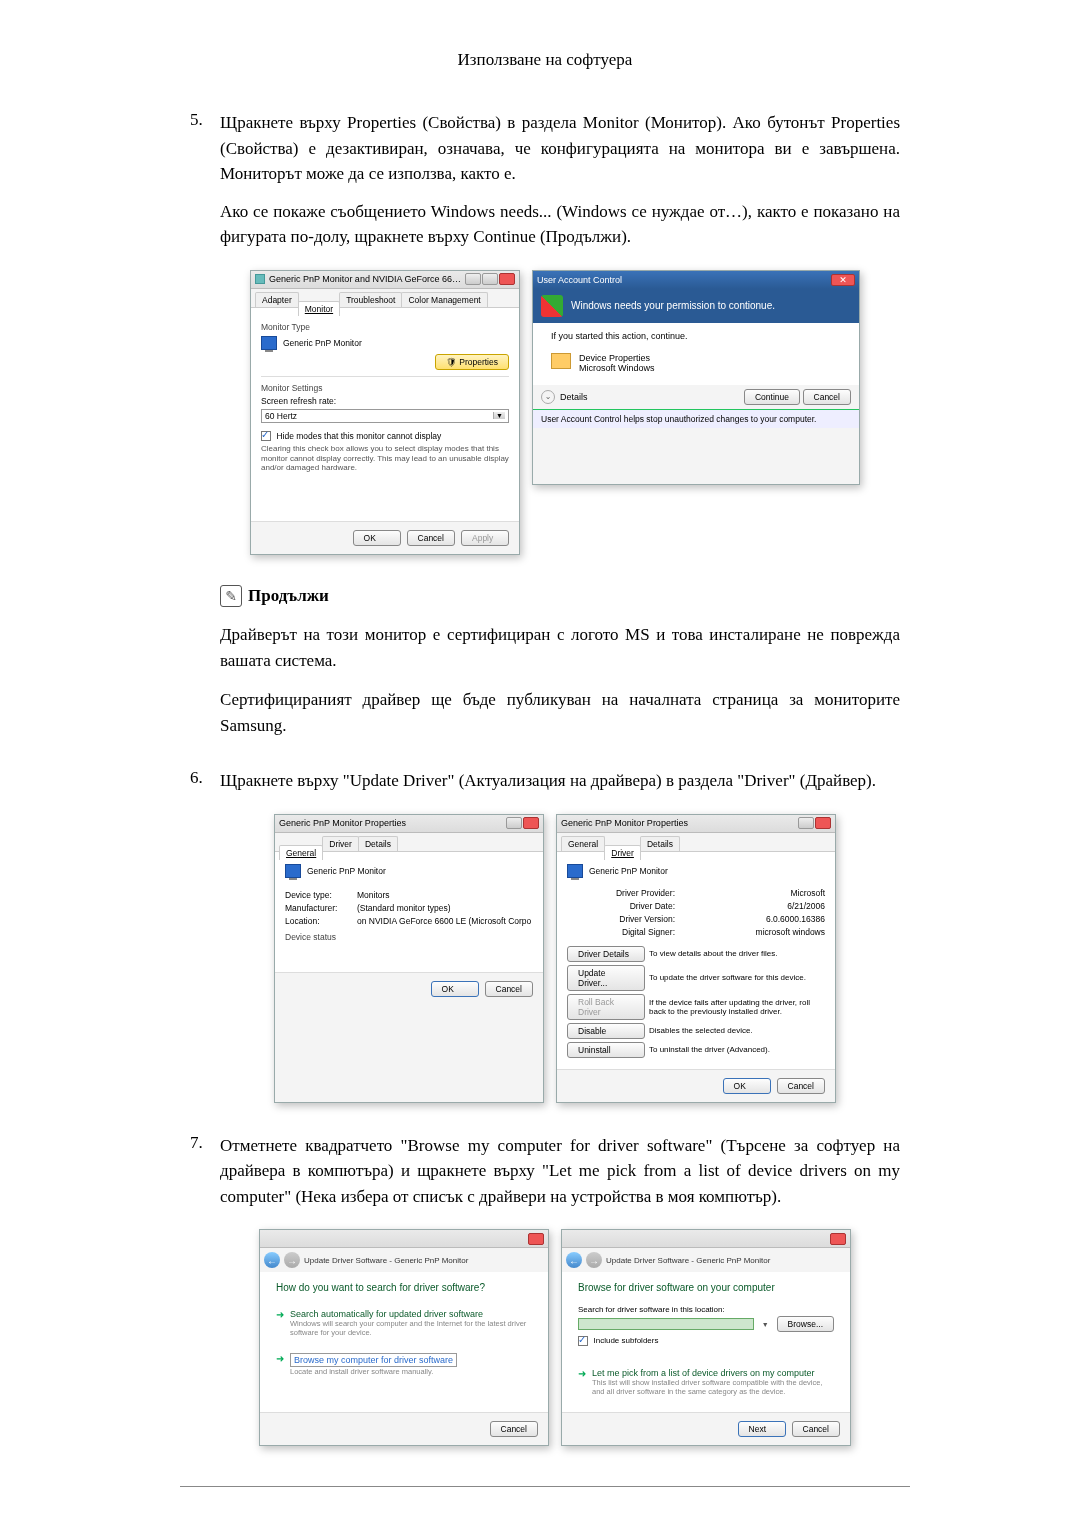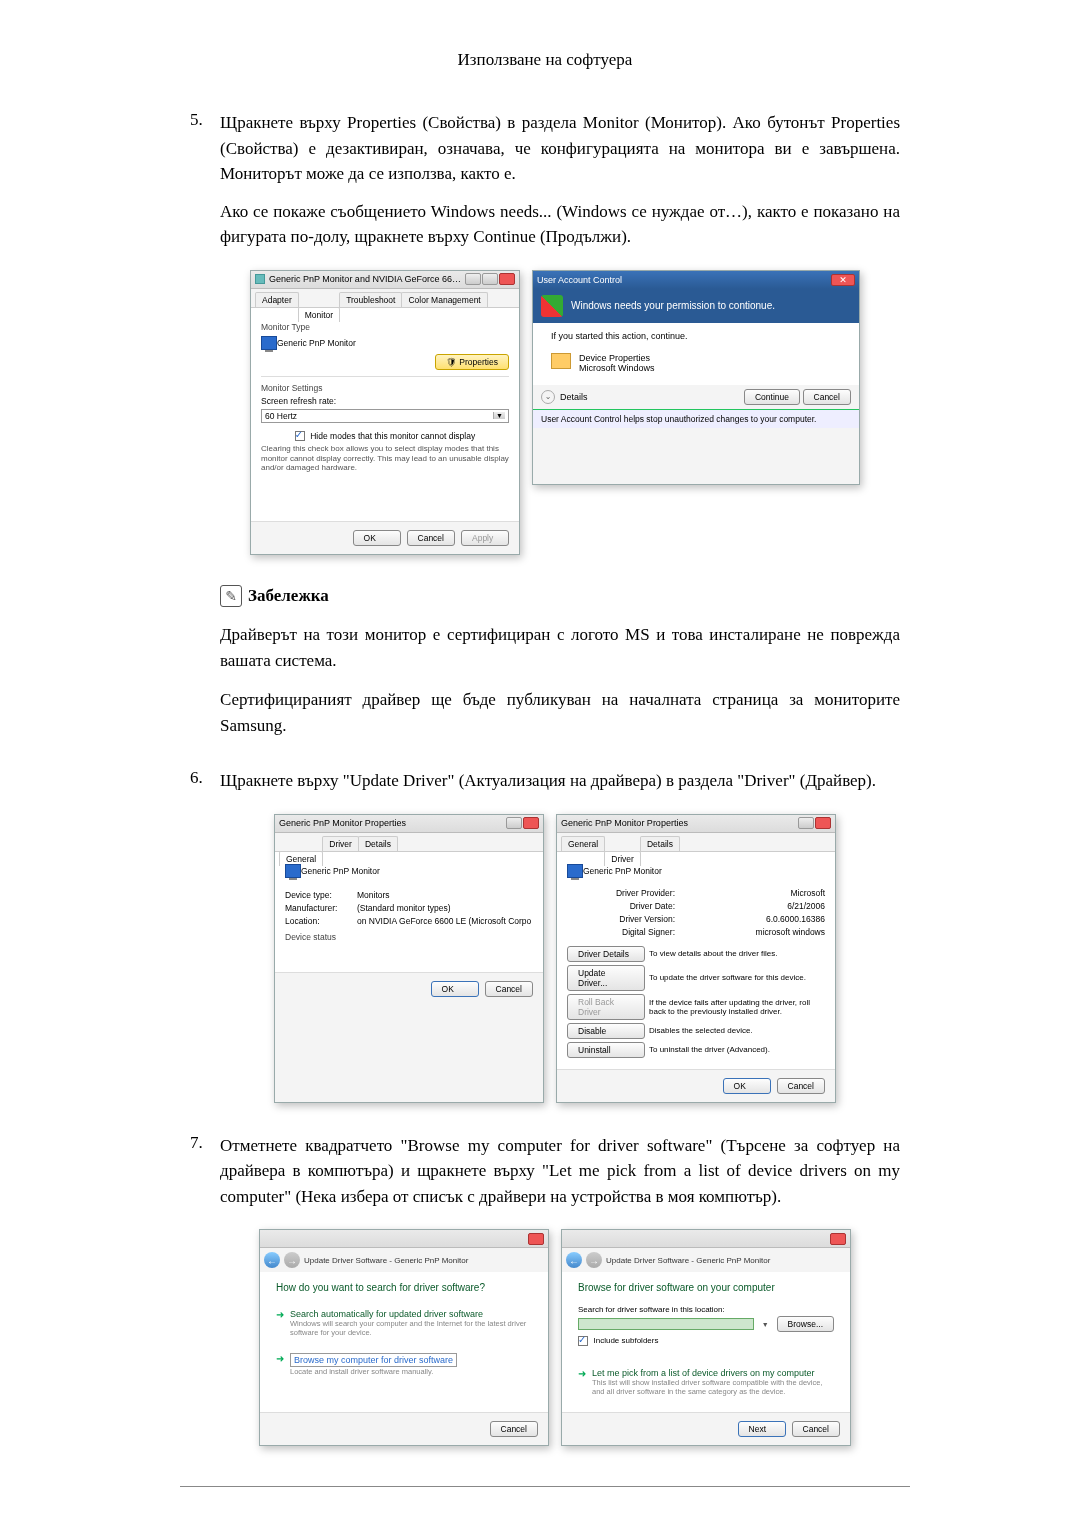--- a/index.html
+++ b/index.html
@@ -42,24 +42,24 @@
       gap:4px;
     }
     .dlg-title .ticon { width:10px; height:10px; background:#6bb; border:1px solid #499; }
     .dlg-title .ttxt { flex:1; font-size: 9px; white-space: nowrap; overflow:hidden; text-overflow:ellipsis; }
     .dlg-title .tbtns { display:flex; gap:1px; }
     .dlg-title .tbtn { width:16px; height:12px; background:#e55; border:1px solid #a33; border-radius:2px; }
     .dlg-title .tbtn.min, .dlg-title .tbtn.max { background: linear-gradient(#eee,#ccc); border:1px solid #999; }
     .dlg-body { background:#fff; }
     .tabs { display:flex; background:#f4f4f4; border-bottom:1px solid #ccc; padding-top:3px; padding-left:4px; gap:0; font-size:8.5px; }
     .tab { border:1px solid #ccc; border-bottom:none; padding:2px 6px; background:#f0f0f0; border-radius:2px 2px 0 0; margin-right:-1px; }
-    .tab.active { background:#fff; position:relative; top:15px; }
+    .tab.active { background:#fff; position:relative; top:9px;text-decoration:underline; }
     .panel { padding:8px 10px; background:#fff; font-size: 8.5px; }
     .group-label { color:#444; margin:6px 0 2px; }
-    .dev-row { display:flex; align-items:center; gap:0; margin:4px 0; }
+    .dev-row { display:flex; align-items:center; gap:6px; margin:4px 0; }
     .mon-icon { width:16px; height:14px; background:#2a6bcc; border:1px solid #184a99; position:relative; }
     .mon-icon::after{content:'';position:absolute;bottom:-3px;left:3px;width:8px;height:2px;background:#888;}
     .btn {
       display:inline-block;
       background: linear-gradient(#fdfdfd,#e4e4e4);
       border:1px solid #888;
       border-radius:3px;
       padding:2px 10px;
       font-size:8.5px;
       color:#000;
@@ -164,21 +164,21 @@
               <div style="text-align:right;">
                 <span class="btn" style="background:linear-gradient(#fff3c0,#ffe070);border-color:#c9a400;">🛡 <span>Properties</span></span>
               </div>
               <div class="hr"></div>
               <div class="group-label">Monitor Settings</div>
               <div style="margin:3px 0;">Screen refresh rate:</div>
               <div class="sel">
                 <span>60 Hertz</span>
                 <span class="arrow">▼</span>
               </div>
-              <div style="margin-top:8px;text-align:center;">
+              <div style="margin-top:8px;">
                 <span class="chk checked"></span>
                 <span>Hide modes that this monitor cannot display</span>
               </div>
               <div style="font-size:8px;color:#555;margin-top:3px;line-height:1.2;">Clearing this check box allows you to select display modes that this monitor cannot display correctly. This may lead to an unusable display and/or damaged hardware.</div>
               <div style="height:40px;"></div>
             </div>
             <div class="dlg-foot">
               <span class="btn">OK</span>
               <span class="btn">Cancel</span>
               <span class="btn disabled">Apply</span>
@@ -214,21 +214,21 @@
               <span class="btn">Continue</span>
               <span class="btn">Cancel</span>
             </div>
           </div>
           <div class="uac-hl">User Account Control helps stop unauthorized changes to your computer.</div>
         </div>
       </div>
 
       <div class="note-row">
         <span class="note-icon">✎</span>
-        <span class="note-title">Забележка</span>
+        <span class="note-title">Продължи</span>
       </div>
       <div class="note-body">
         <p>Драйверът на този монитор е сертифициран с логото MS и това инсталиране не поврежда вашата система.</p>
         <p>Сертифицираният драйвер ще бъде публикуван на началната страница за мониторите Samsung.</p>
       </div>
     </li>
 
     <li>
       <span class="step-num">6.</span>
       <div class="step-body">

